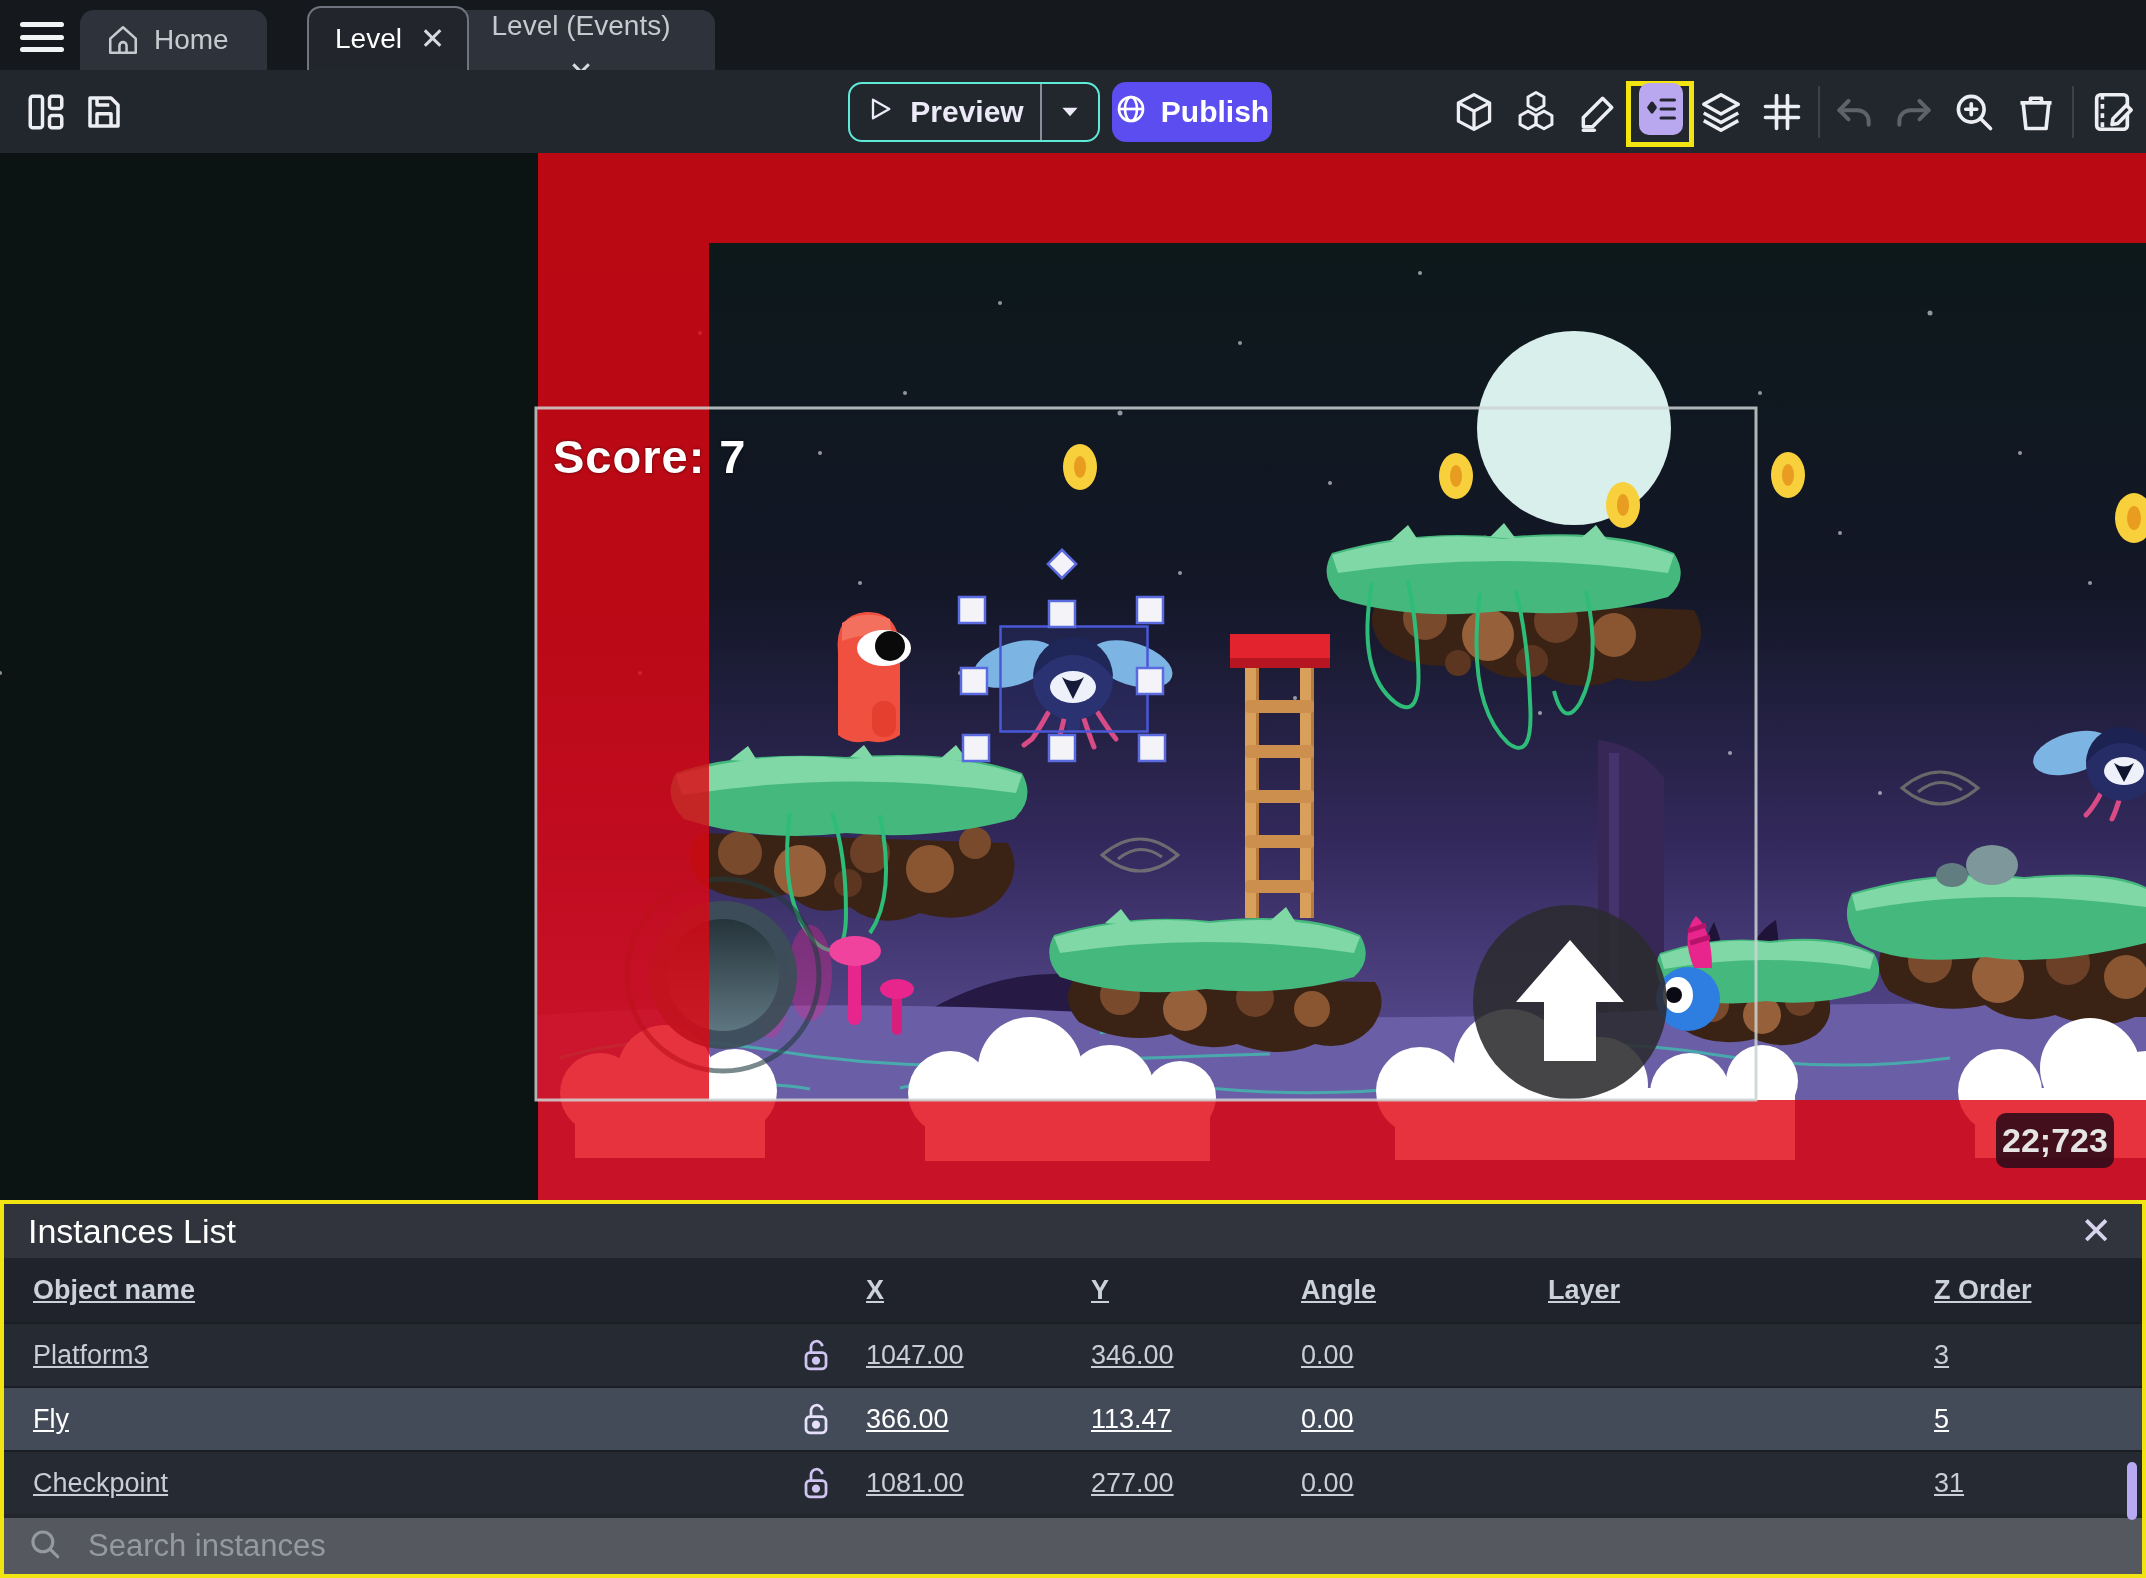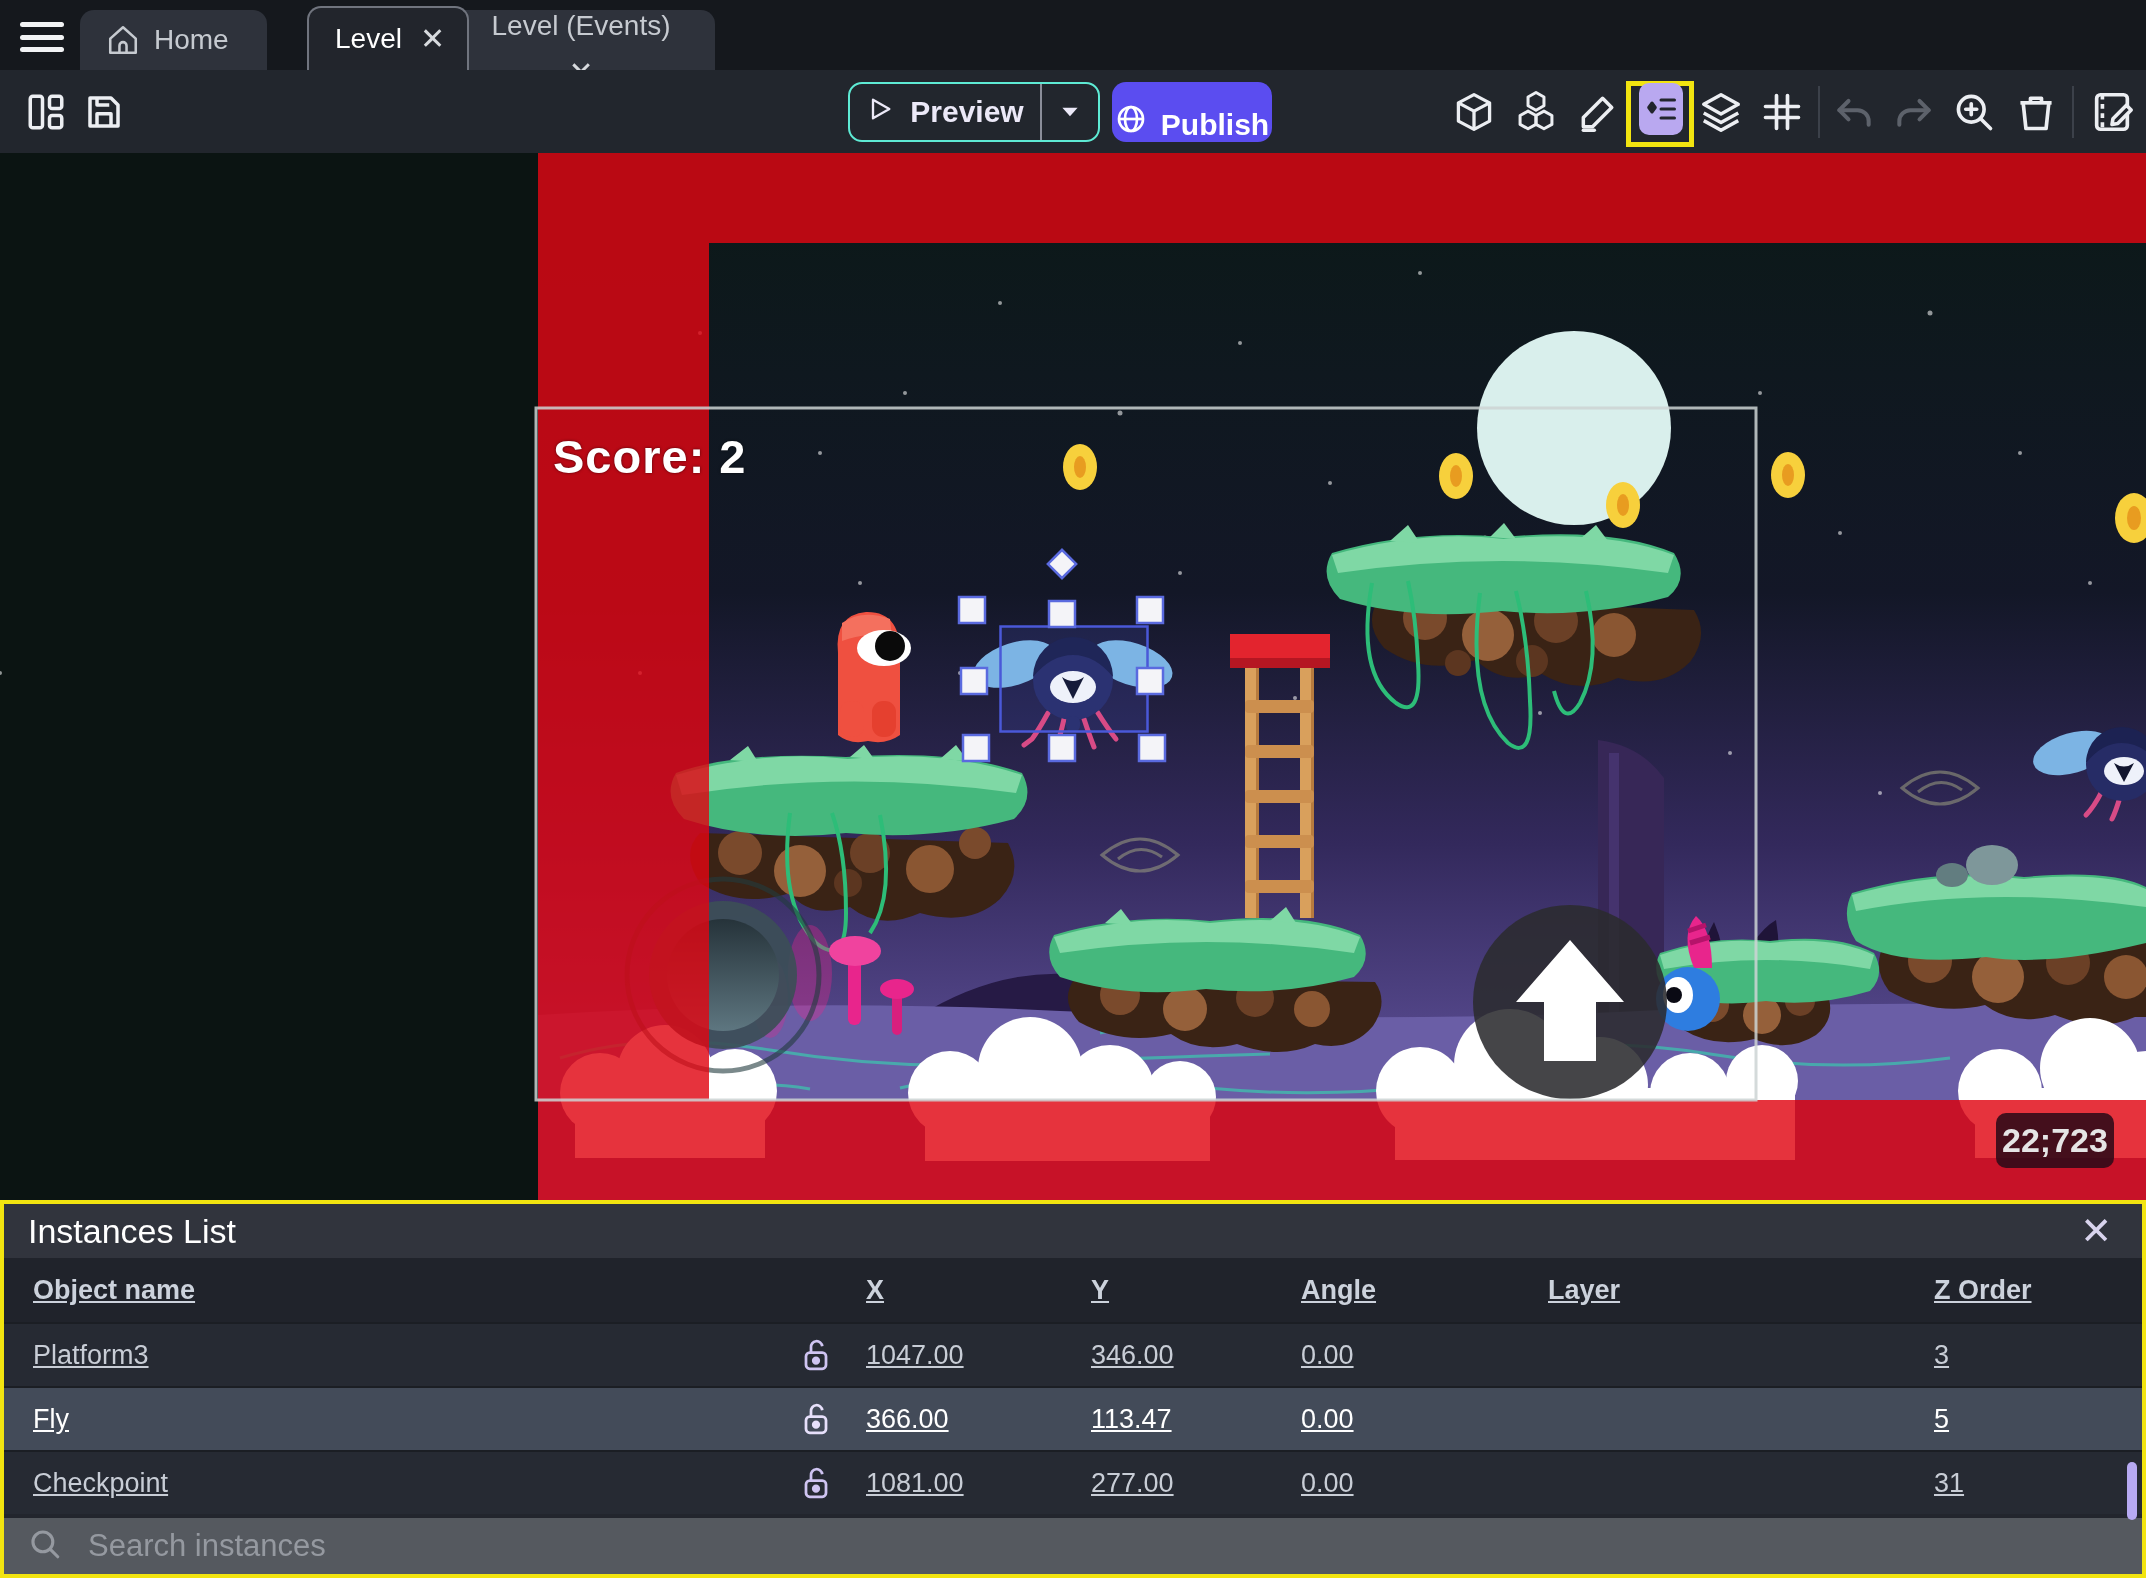--- a/index.html
+++ b/index.html
@@ -19,21 +19,21 @@
   .tab-icon svg { display:block; }
 
   
   .toolbar { position:absolute; left:0; top:70px; width:100%; height:83px; background:#22262d; }
   .ticon { position:absolute; top:18px; width:48px; height:48px; display:flex; align-items:center; justify-content:center; cursor:pointer; }
   .ticon svg { display:block; }
   .tb-divider { position:absolute; top:16px; width:2px; height:52px; background:#3c414a; }
   .btn-preview { position:absolute; left:848px; top:12px; width:252px; height:60px; border:2px solid #5eead4; border-radius:14px; display:flex; align-items:stretch; color:#ece9f8; background:transparent; cursor:pointer; }
   .btn-preview .main { flex:1; display:flex; align-items:center; justify-content:center; gap:16px; font-size:30px; font-weight:bold; }
   .btn-preview .caret { width:58px; border-left:2px solid #8a8d99; display:flex; align-items:center; justify-content:center; }
-  .btn-publish { position:absolute; left:1112px; top:12px; width:160px; height:60px; background:#5b4df0; border:none; border-radius:14px; color:#ffffff; font-size:30px; font-weight:bold; display:flex; align-items:flex-end; justify-content:center; gap:14px; cursor:pointer; font-family:inherit; }
+  .btn-publish { position:absolute; left:1112px; top:12px; width:160px; height:60px; background:#5b4df0; border:none; border-radius:14px; color:#ffffff; font-size:30px; font-weight:bold; display:flex; align-items:center; justify-content:center; gap:14px; cursor:pointer; font-family:inherit; }
   .hl-box { position:absolute; left:1626px; top:11px; width:68px; height:66px; border:5px solid #f2e410; }
   .inst-icon-bg { width:44px; height:52px; background:#b9a8f0; border-radius:10px; display:flex; align-items:center; justify-content:center; }
 
   
   .canvas { position:absolute; left:0; top:153px; width:2146px; height:1047px; background:#0b1412; }
   .canvas svg { position:absolute; left:0; top:0; }
   .score { position:absolute; left:553px; top:276px; font-size:47px; font-weight:800; color:#ffffff; text-shadow:0 0 3px rgba(0,0,0,.6); letter-spacing:1px; }
   .coord-badge { position:absolute; left:1996px; top:960px; min-width:112px; padding:8px 6px; background:rgba(46,10,24,.88); border-radius:10px; color:#e5e5e5; font-size:34px; font-weight:bold; text-align:center; }
 
   
@@ -494,21 +494,21 @@
 
       <g fill="#e00612">
         <rect x="538" y="0" width="1608" height="90" opacity="0.82"></rect>
         <rect x="538" y="90" width="171" height="957" opacity="0.82"></rect>
         <rect x="709" y="947" width="1437" height="100" opacity="0.82"></rect>
       </g>
 
       <rect x="536" y="255" width="1220" height="692" fill="none" stroke="#ccd4d4" stroke-width="3" opacity="0.85"></rect>
     </svg>
 
-    <div class="score">Score: 2</div>
+    <div class="score">Score: 7</div>
     <div class="coord-badge">22;723</div>
   </div>
 
   <div class="panel">
     <div class="panel-header">
       <span class="panel-title">Instances List</span>
       <span class="panel-close">✕</span>
     </div>
 
     <div class="grid-row cols">

